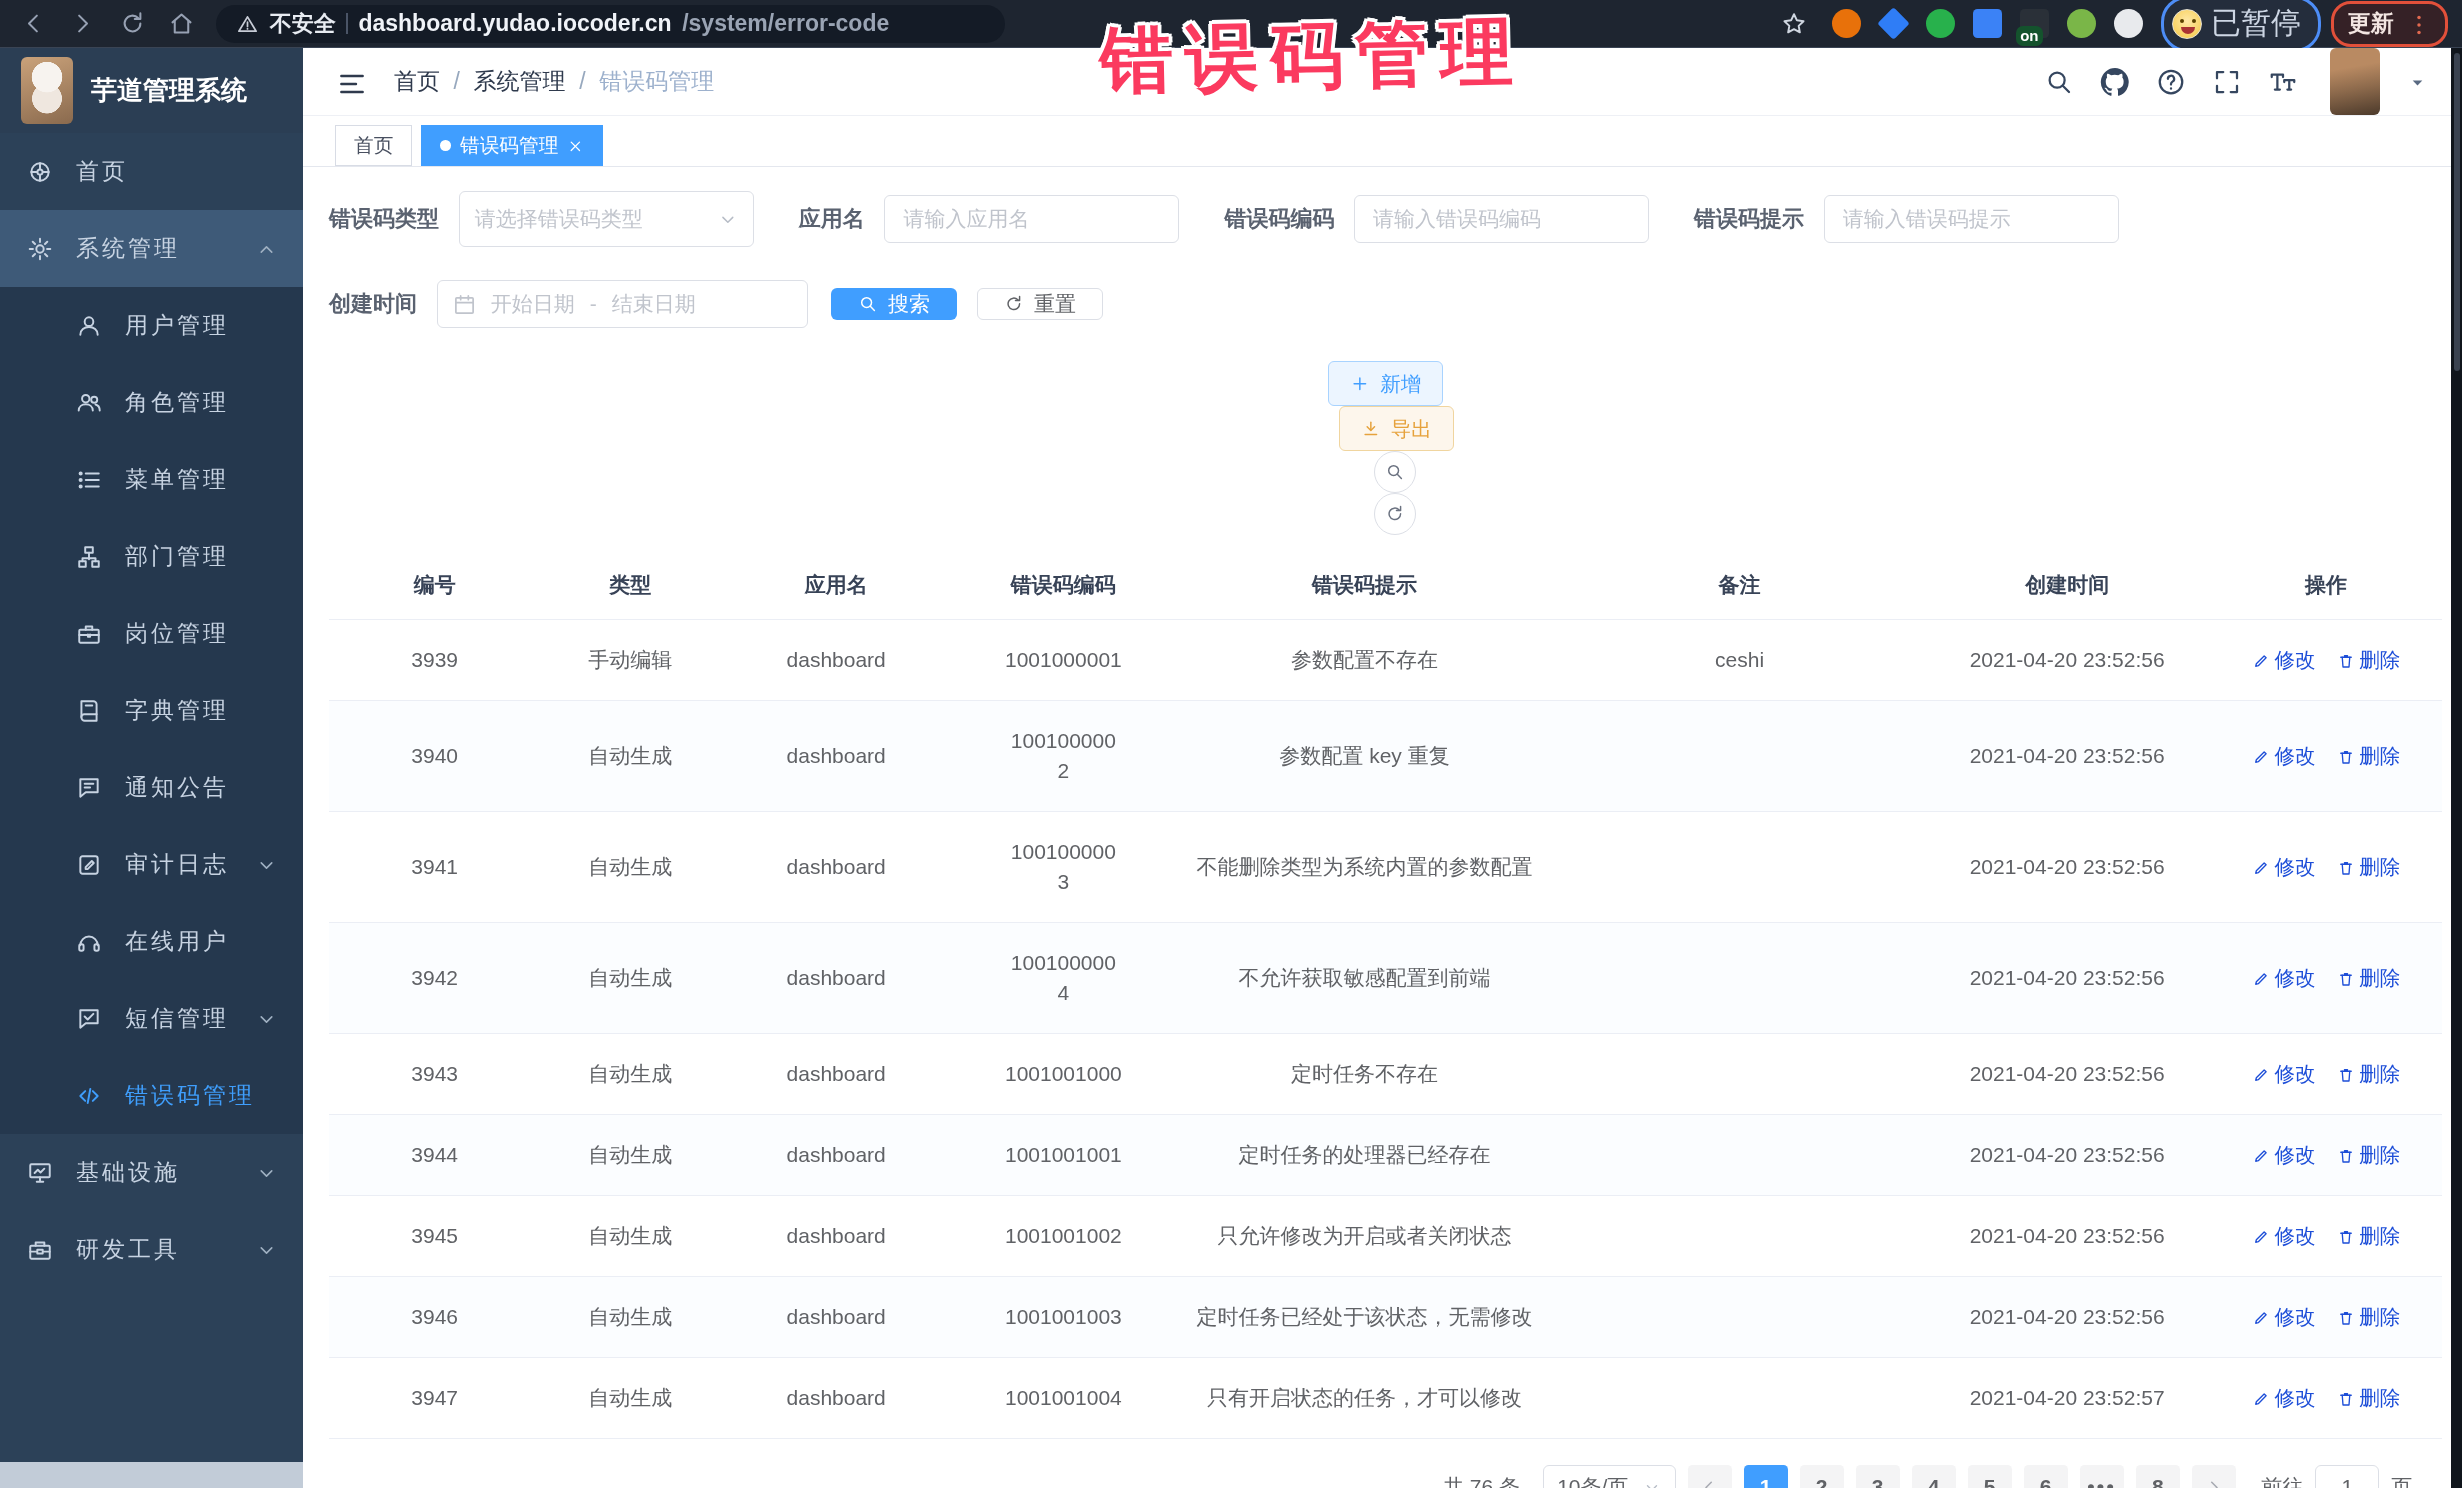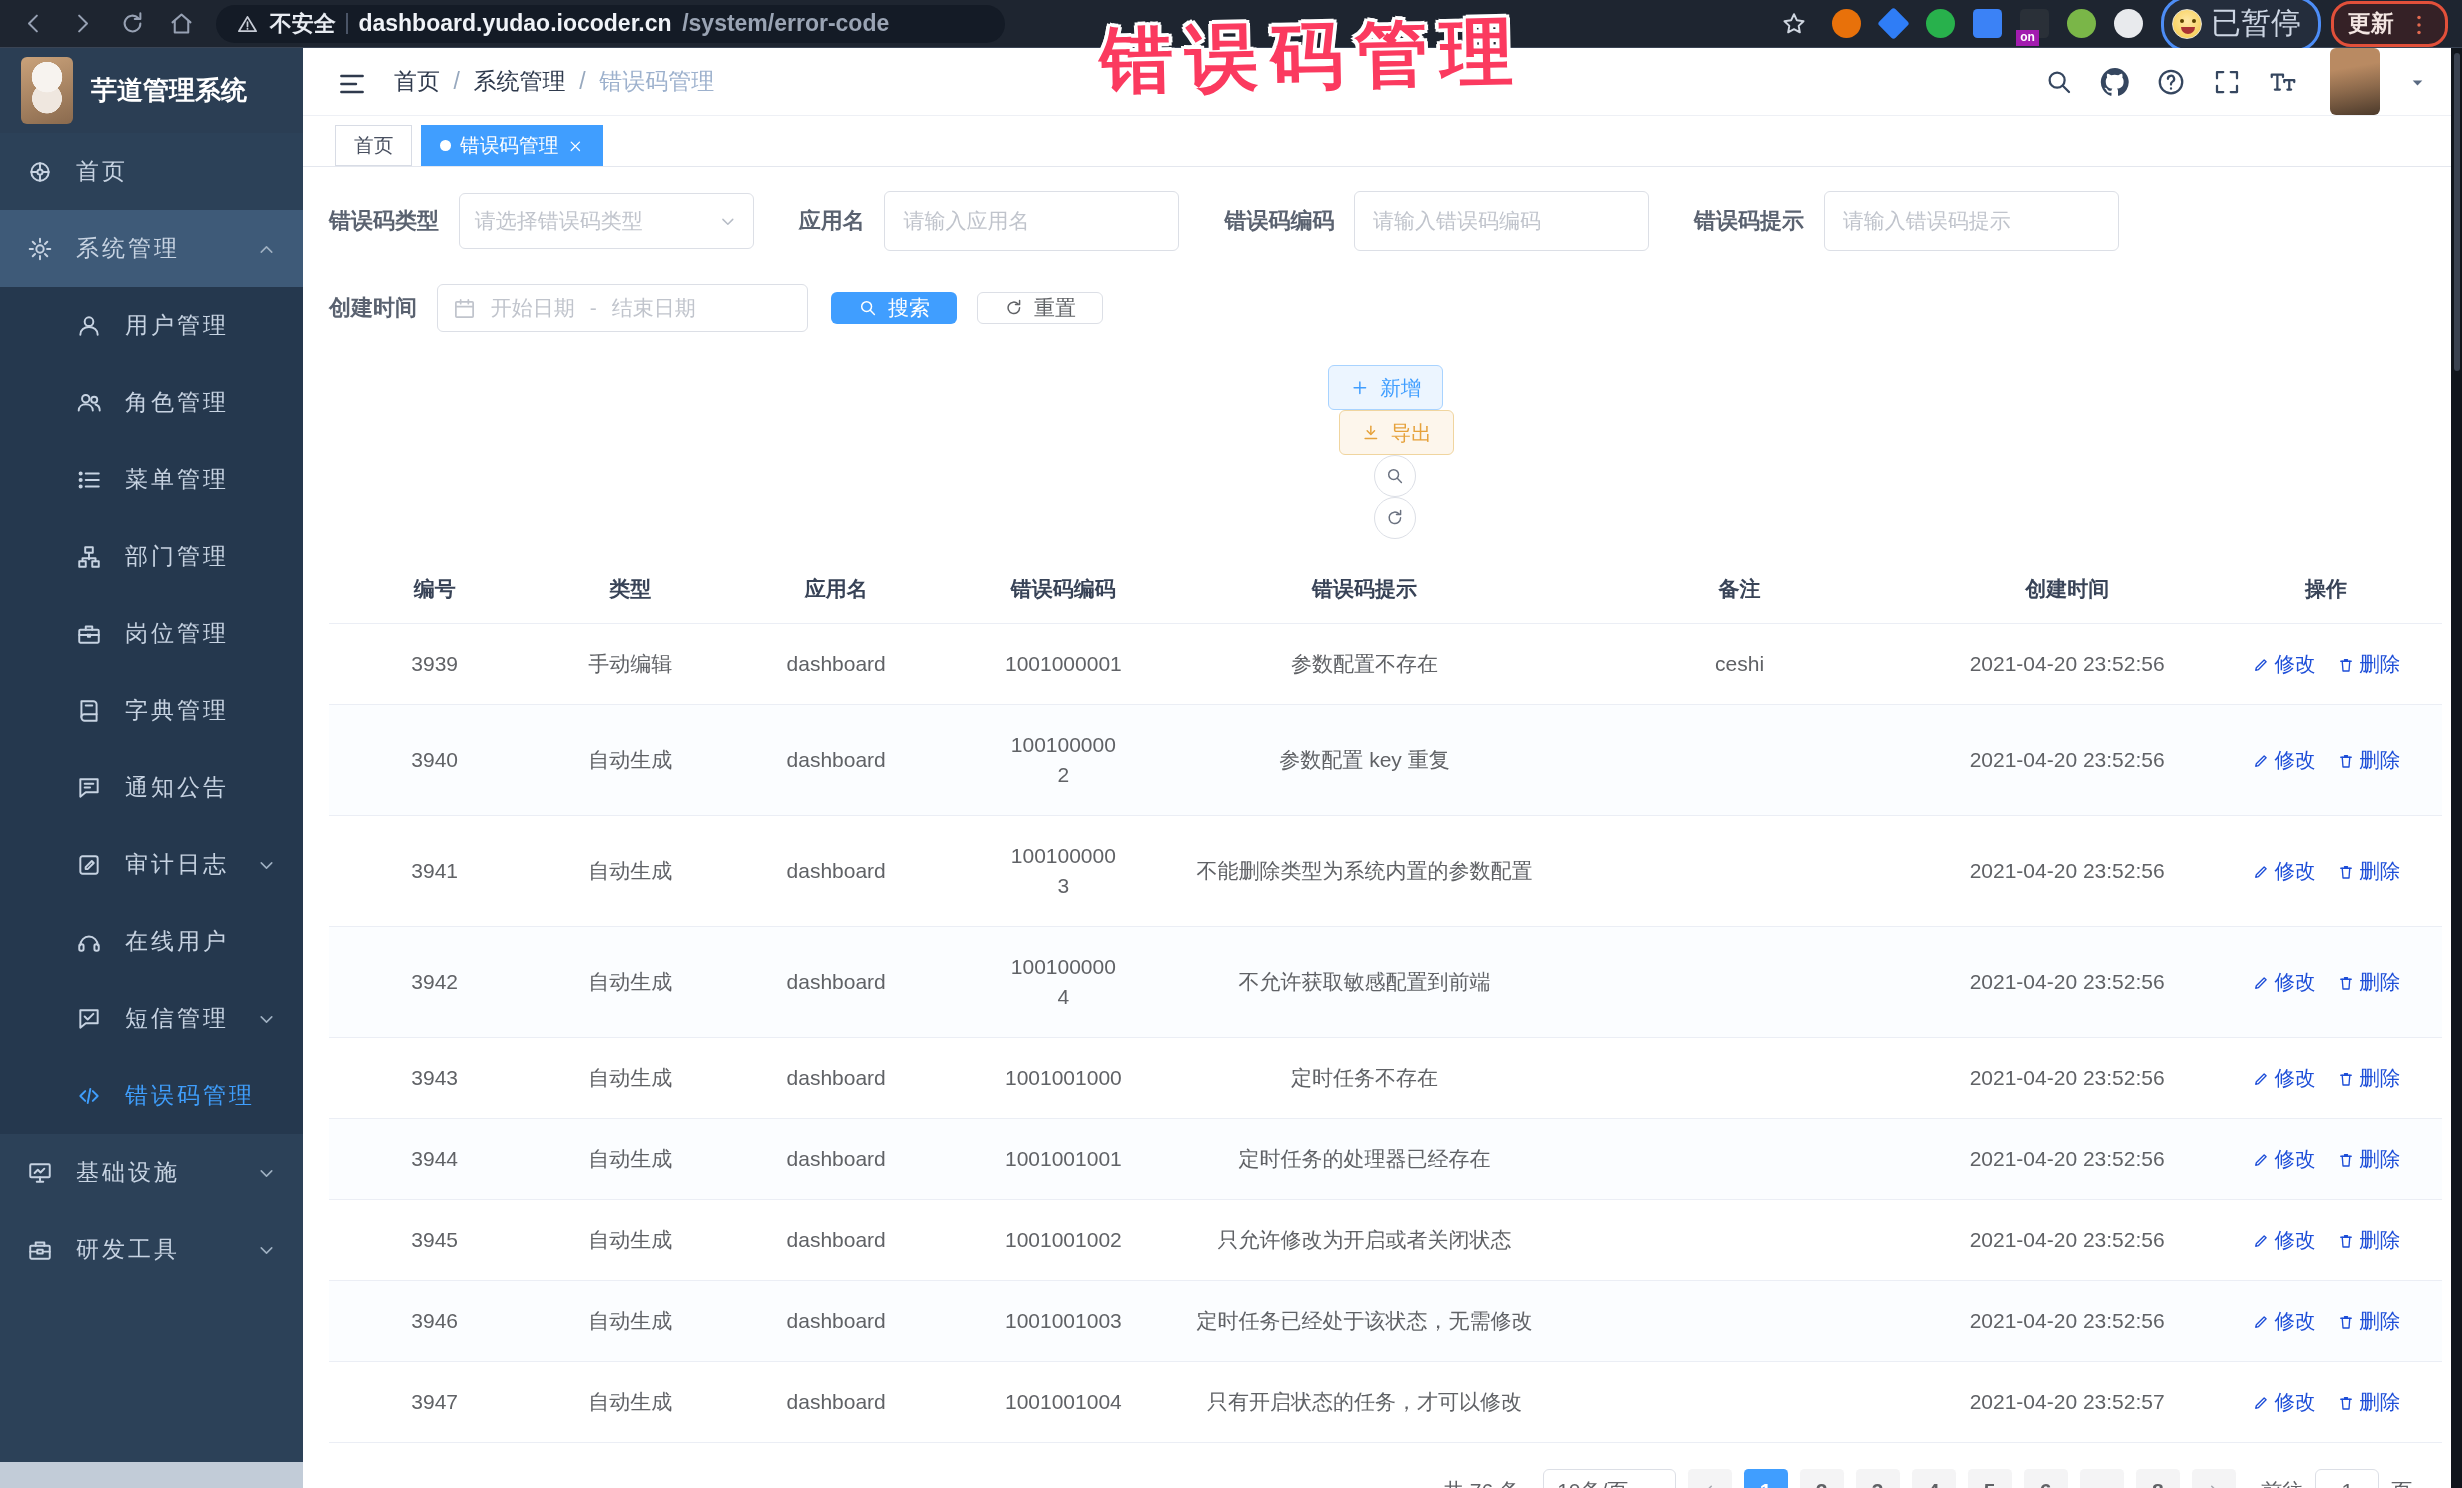--- a/index.html
+++ b/index.html
@@ -13,21 +13,21 @@
   .url-pill { flex:1; max-width:894px; height:38px; background:#141b26; border-radius:19px; display:flex; align-items:center; padding:0 19.7px; gap:10.6px; margin-left:4.5px; }
   .url-warning { color:#c7ccd6; font-size:23px; }
   .url-sec { color:#e8ecf2; font-size:22px; font-weight:bold; }
   .url-div { width:1.5px; height:21px; background:#4a5466; }
   .url-host { color:#f0f3f8; font-size:23px; font-weight:bold; }
   .url-path { color:#9aa4b4; font-size:23px; font-weight:bold; }
   .bar-spacer { flex:1; }
   .star { color:#cfd6e0; font-size:26px; }
   .ext-row { display:flex; align-items:center; gap:18px; margin:0 7.6px; }
   .ext { width:29px; height:29px; border-radius:6px; position:relative; }
-  .ext-badge { position:absolute; left:-4.5px; bottom:-7.6px; background:#a21caf; color:#fff; font-size:12px; font-weight:bold; padding:0.8px 4.5px; border-radius:0; line-height:1.2; }
+  .ext-badge { position:absolute; left:-4.5px; bottom:-7.6px; background:#14532d; color:#fff; font-size:15px; font-weight:bold; padding:0.8px 4.5px; border-radius:7px; line-height:1.2; }
   .paused-pill { display:flex; align-items:center; gap:9px; border:3px solid #4d8df6; border-radius:26px; padding:4.5px 16.7px 4.5px 7.6px; color:#cdd6e4; font-size:30px; background:#242d3c; }
   .emoji-face { width:30px; height:30px; border-radius:50%; background:radial-gradient(circle at 50% 40%, #ffe9a8, #f6c844); border:1.5px solid #e8e2d2; position:relative; }
   .emoji-face:before { content:""; position:absolute; left:6.8px; top:9px; width:4.5px; height:4.5px; border-radius:50%; background:#5b4200; box-shadow:12px 0 0 #5b4200; }
   .emoji-face:after { content:""; position:absolute; left:8.3px; top:17.4px; width:13.6px; height:6.8px; border-radius:0 0 13.6px 13.6px; background:#a33; }
   .update-pill { display:flex; align-items:center; gap:12px; border:3.8px solid #e2503a; border-radius:19.7px; padding:4.5px 13.6px; background:#352126; }
   .update-label { color:#f3e6e2; font-size:23px; font-weight:bold; }
   .update-dots { color:#e2694f; font-size:26px; }
 
   
   .app { display:flex; height:1440px; position:relative; }
@@ -68,21 +68,21 @@
   .tab.active { background:#409eff; border-color:#409eff; color:#fff; }
   .tab .tdot { width:10.6px; height:10.6px; border-radius:50%; background:#fff; display:inline-block; }
   .tab .tclose { font-size:16.7px; }
 
   .content { flex:1; padding:24px 19.7px 0 26px; position:relative; }
 
   
   .f-row { display:flex; align-items:center; margin-bottom:33px; }
   .f-field { display:flex; align-items:center; margin-right:45px; }
   .f-label { font-size:22px; font-weight:bold; color:#5a6270; margin-right:19.7px; white-space:nowrap; }
-  .f-input { width:295px; height:60px; border:0.8px solid #dcdfe6; border-radius:6px; font-size:21px; color:#606266; padding:0 18px; background:#fff; outline:none; }
+  .f-input { width:295px; height:48px; border:0.8px solid #dcdfe6; border-radius:6px; font-size:21px; color:#606266; padding:0 18px; background:#fff; outline:none; }
   .f-input::placeholder { color:#c0c4cc; }
   .f-select { width:295px; height:56px; border:0.8px solid #dcdfe6; border-radius:6px; display:flex; align-items:center; padding:0 15px; color:#c0c4cc; font-size:21px; justify-content:space-between; }
   .f-select .chevd { color:#b6bcc6; font-size:19.7px; }
   .daterange { width:371px; height:48px; border:0.8px solid #dcdfe6; border-radius:6px; display:flex; align-items:center; padding:0 15px; gap:15px; font-size:21px; color:#c0c4cc; }
   .daterange .cal { color:#c0c4cc; font-size:23px; display:flex; }
   .btn { height:32px; border-radius:6px; font-size:21px; display:inline-flex; align-items:center; gap:10.6px; padding:0 26px; cursor:pointer; border:0.8px solid transparent; }
   .btn-primary { background:#409eff; color:#fff; margin-left:23px; }
   .btn-plain { background:#fff; border-color:#dcdfe6; color:#606266; margin-left:19.7px; }
 
   

